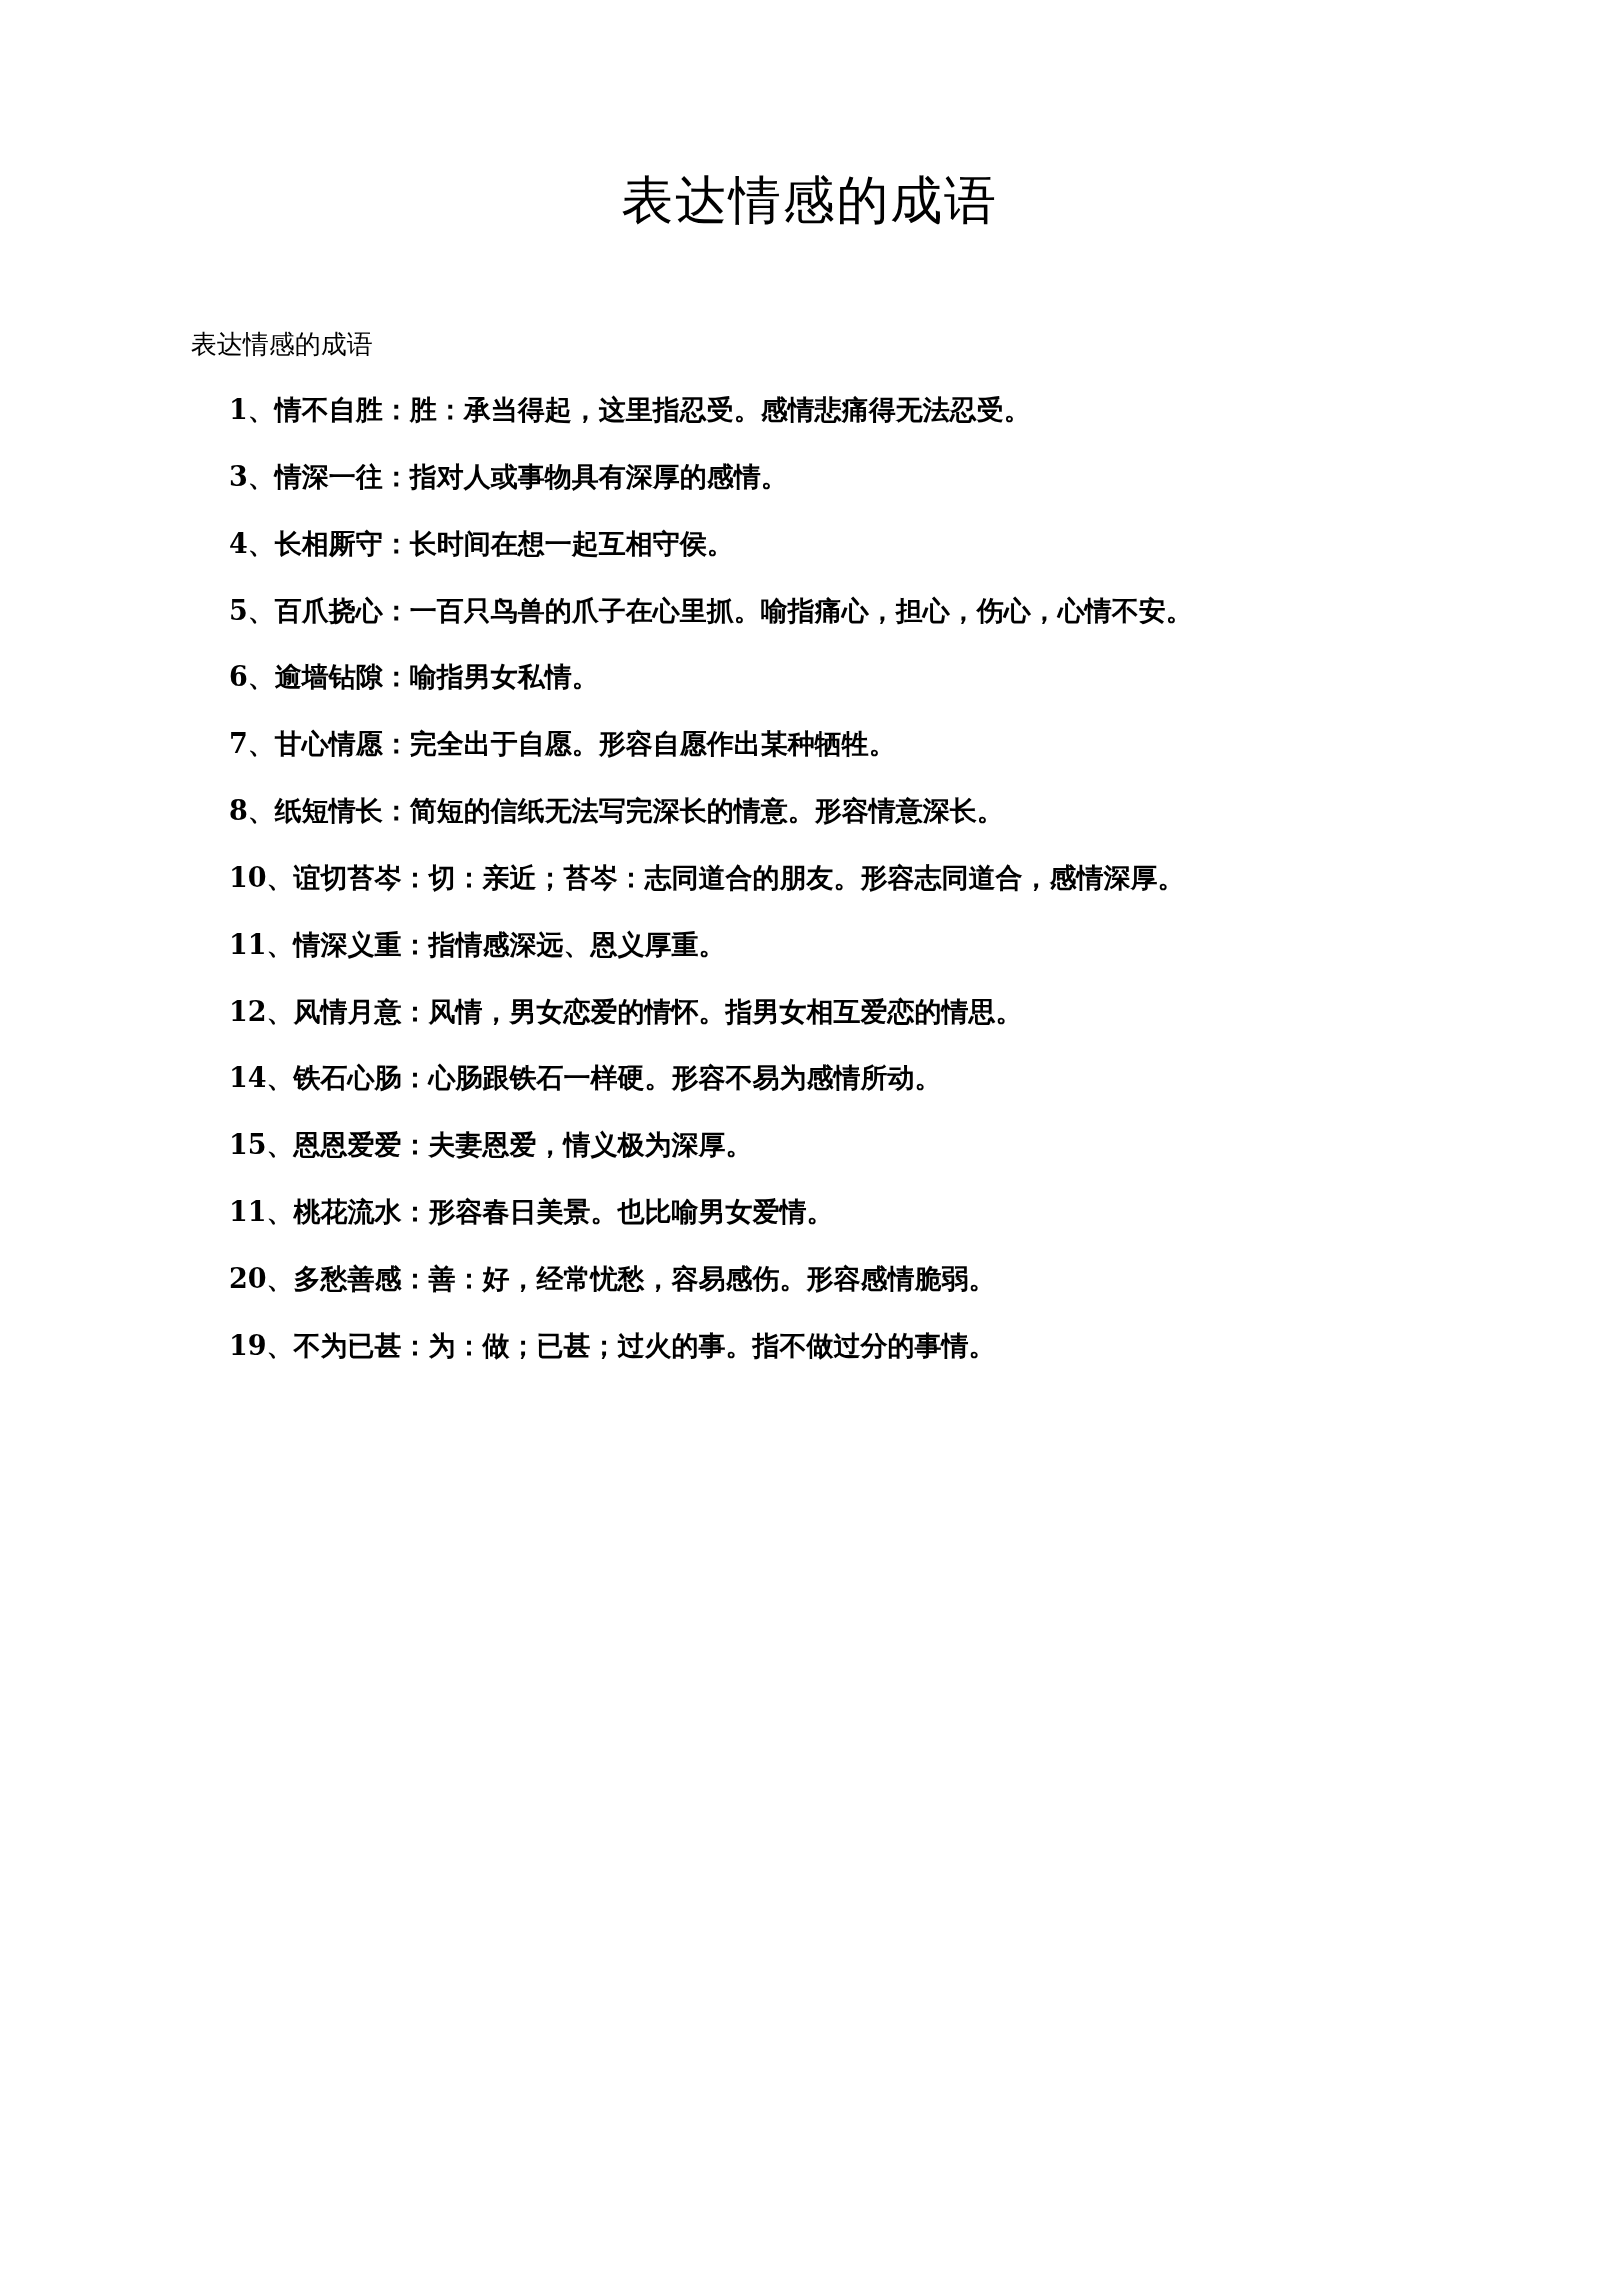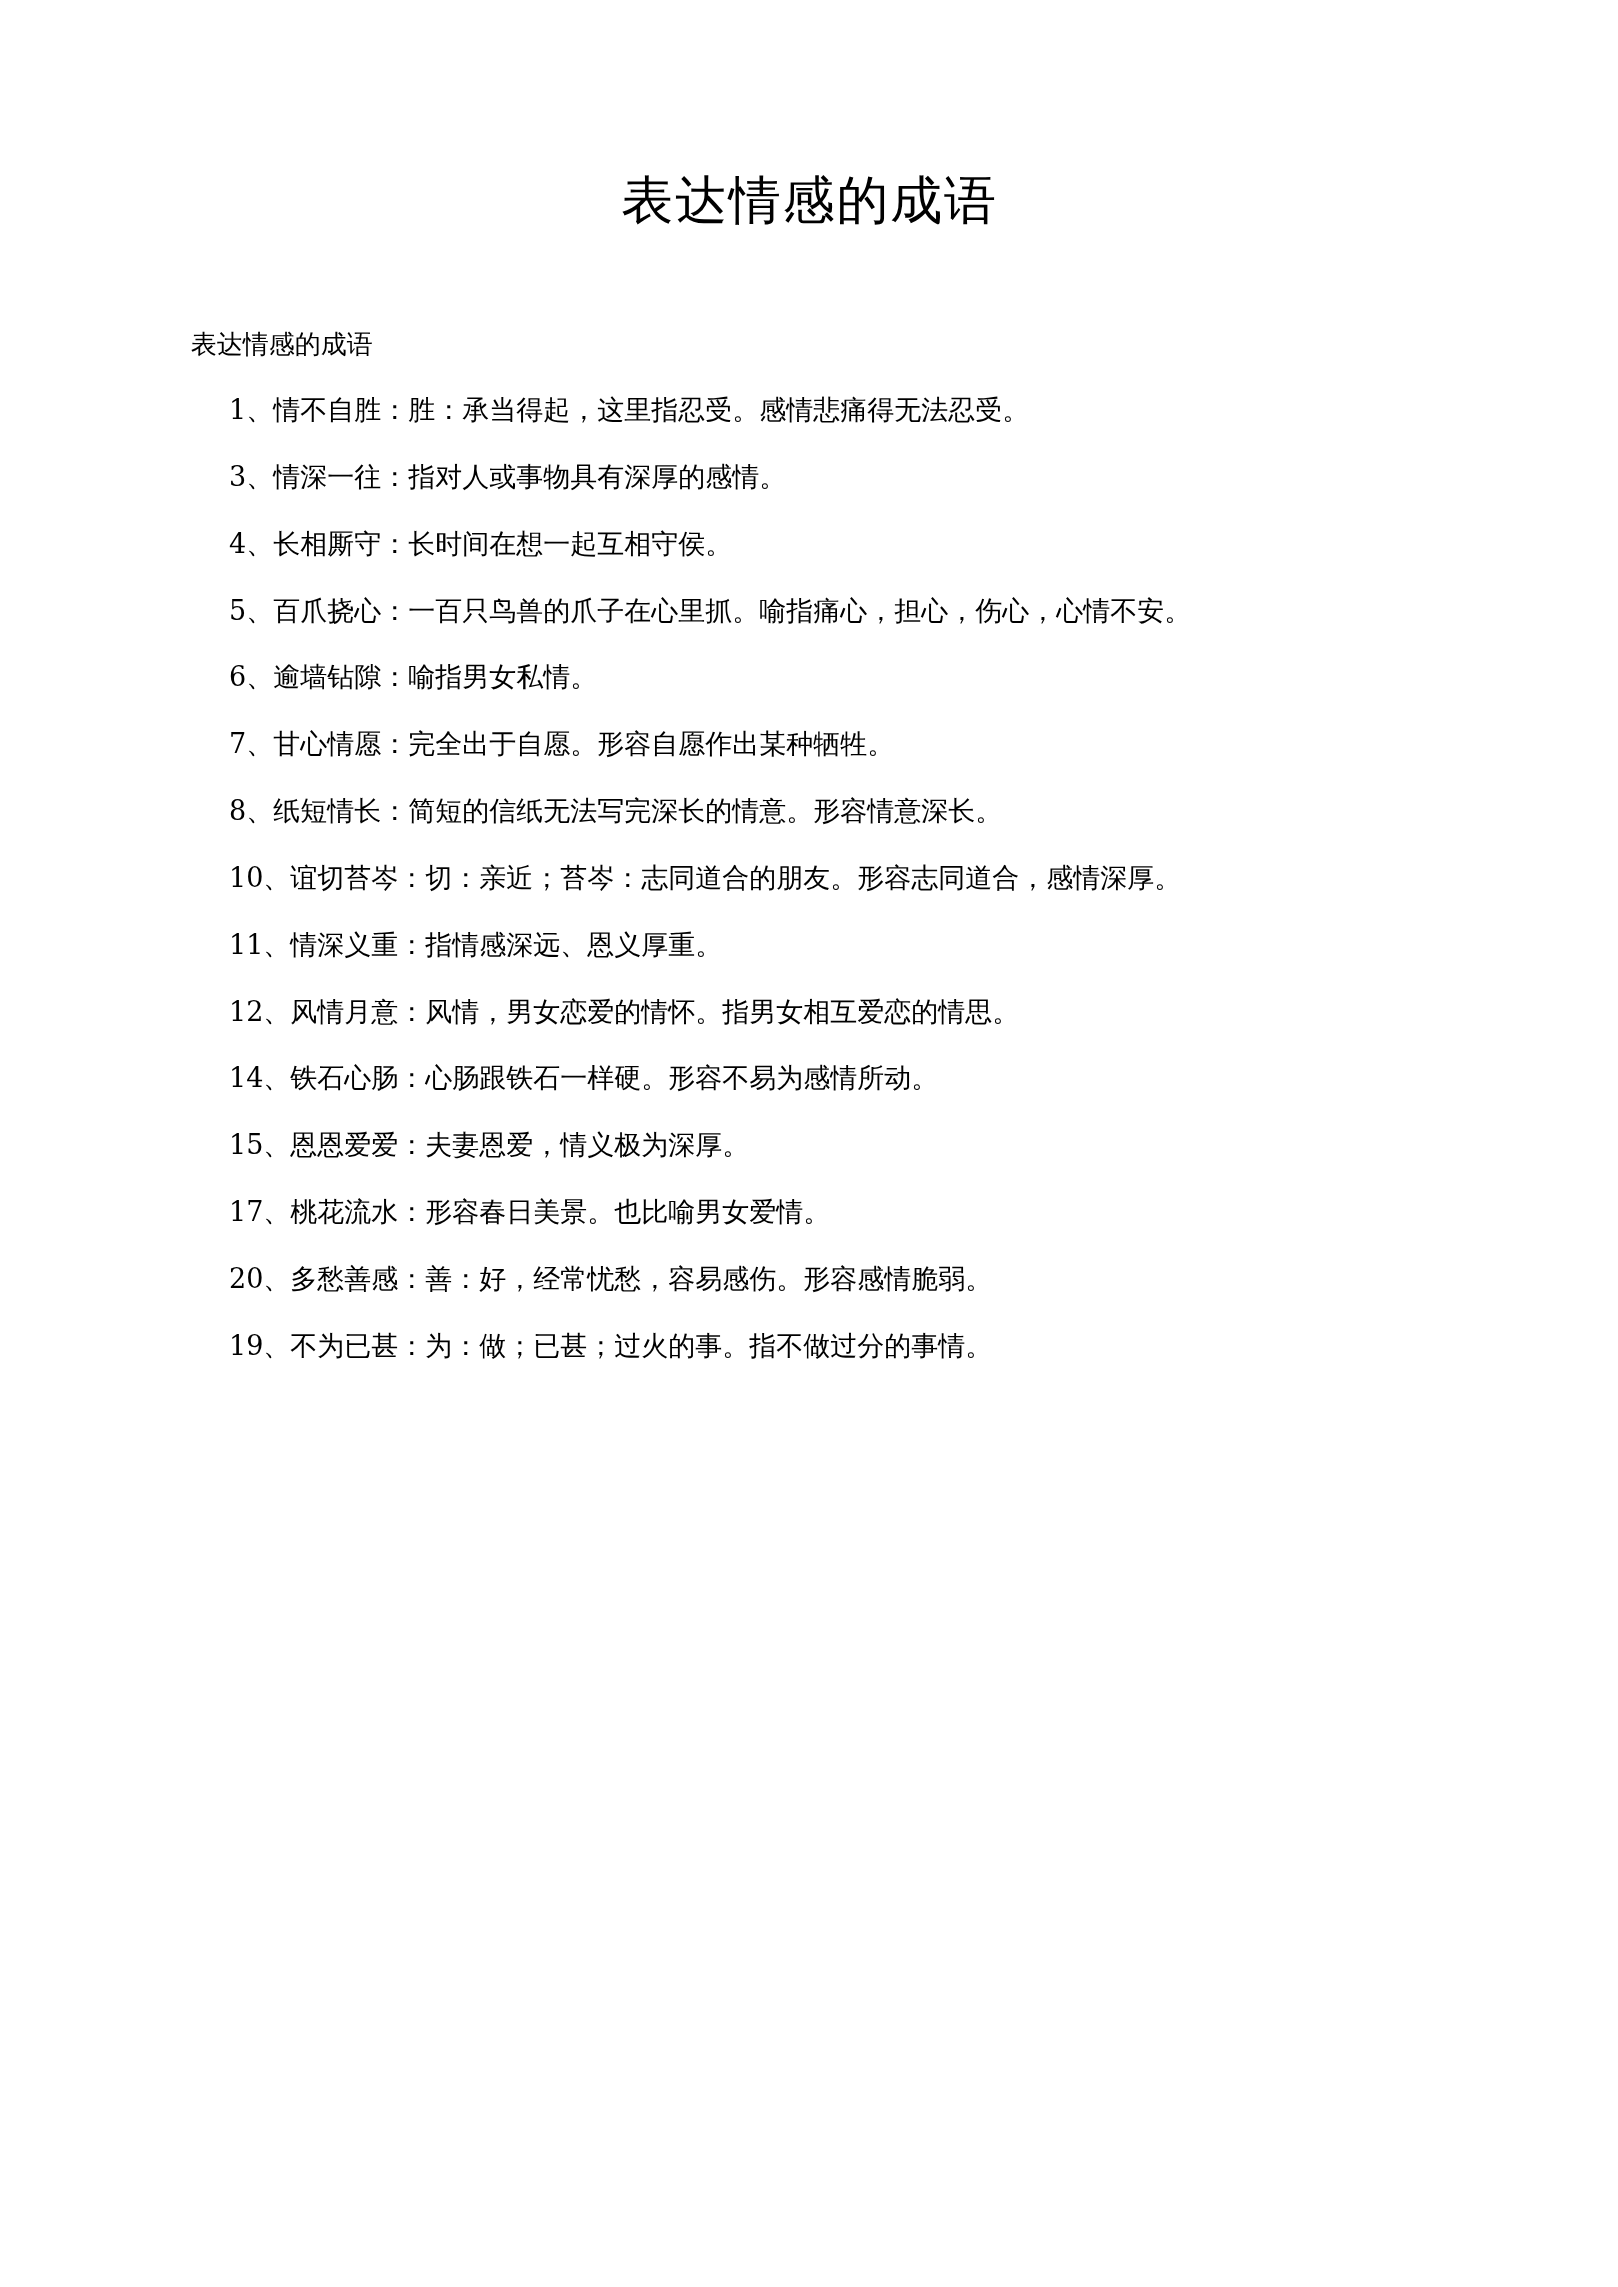--- a/index.html
+++ b/index.html
@@ -46,20 +46,21 @@
   }
   .item {
     font-size: 27px;
     line-height: 1.55;
     margin: 0;
     padding-top: 25px;
     text-indent: 54px;
     text-align: justify;
     text-justify: inter-ideograph;
     word-break: break-all;
+    font-weight: bold;
   }
   .item:first-of-type {
     padding-top: 28px;
   }
 </style>
 </head>
 <body>
 
 <div class="page">
 
@@ -74,19 +75,19 @@
     <p class="item">4、长相厮守：长时间在想一起互相守侯。</p>
     <p class="item">5、百爪挠心：一百只鸟兽的爪子在心里抓。喻指痛心，担心，伤心，心情不安。</p>
     <p class="item">6、逾墙钻隙：喻指男女私情。</p>
     <p class="item">7、甘心情愿：完全出于自愿。形容自愿作出某种牺牲。</p>
     <p class="item">8、纸短情长：简短的信纸无法写完深长的情意。形容情意深长。</p>
     <p class="item">10、谊切苔岑：切：亲近；苔岑：志同道合的朋友。形容志同道合，感情深厚。</p>
     <p class="item">11、情深义重：指情感深远、恩义厚重。</p>
     <p class="item">12、风情月意：风情，男女恋爱的情怀。指男女相互爱恋的情思。</p>
     <p class="item">14、铁石心肠：心肠跟铁石一样硬。形容不易为感情所动。</p>
     <p class="item">15、恩恩爱爱：夫妻恩爱，情义极为深厚。</p>
-    <p class="item">17、桃花流水：形容春日美景。也比喻男女爱情。</p>
+    <p class="item">11、桃花流水：形容春日美景。也比喻男女爱情。</p>
     <p class="item">20、多愁善感：善：好，经常忧愁，容易感伤。形容感情脆弱。</p>
     <p class="item">19、不为已甚：为：做；已甚；过火的事。指不做过分的事情。</p>
 
   </div>
 </div>
 
 
 </body></html>

